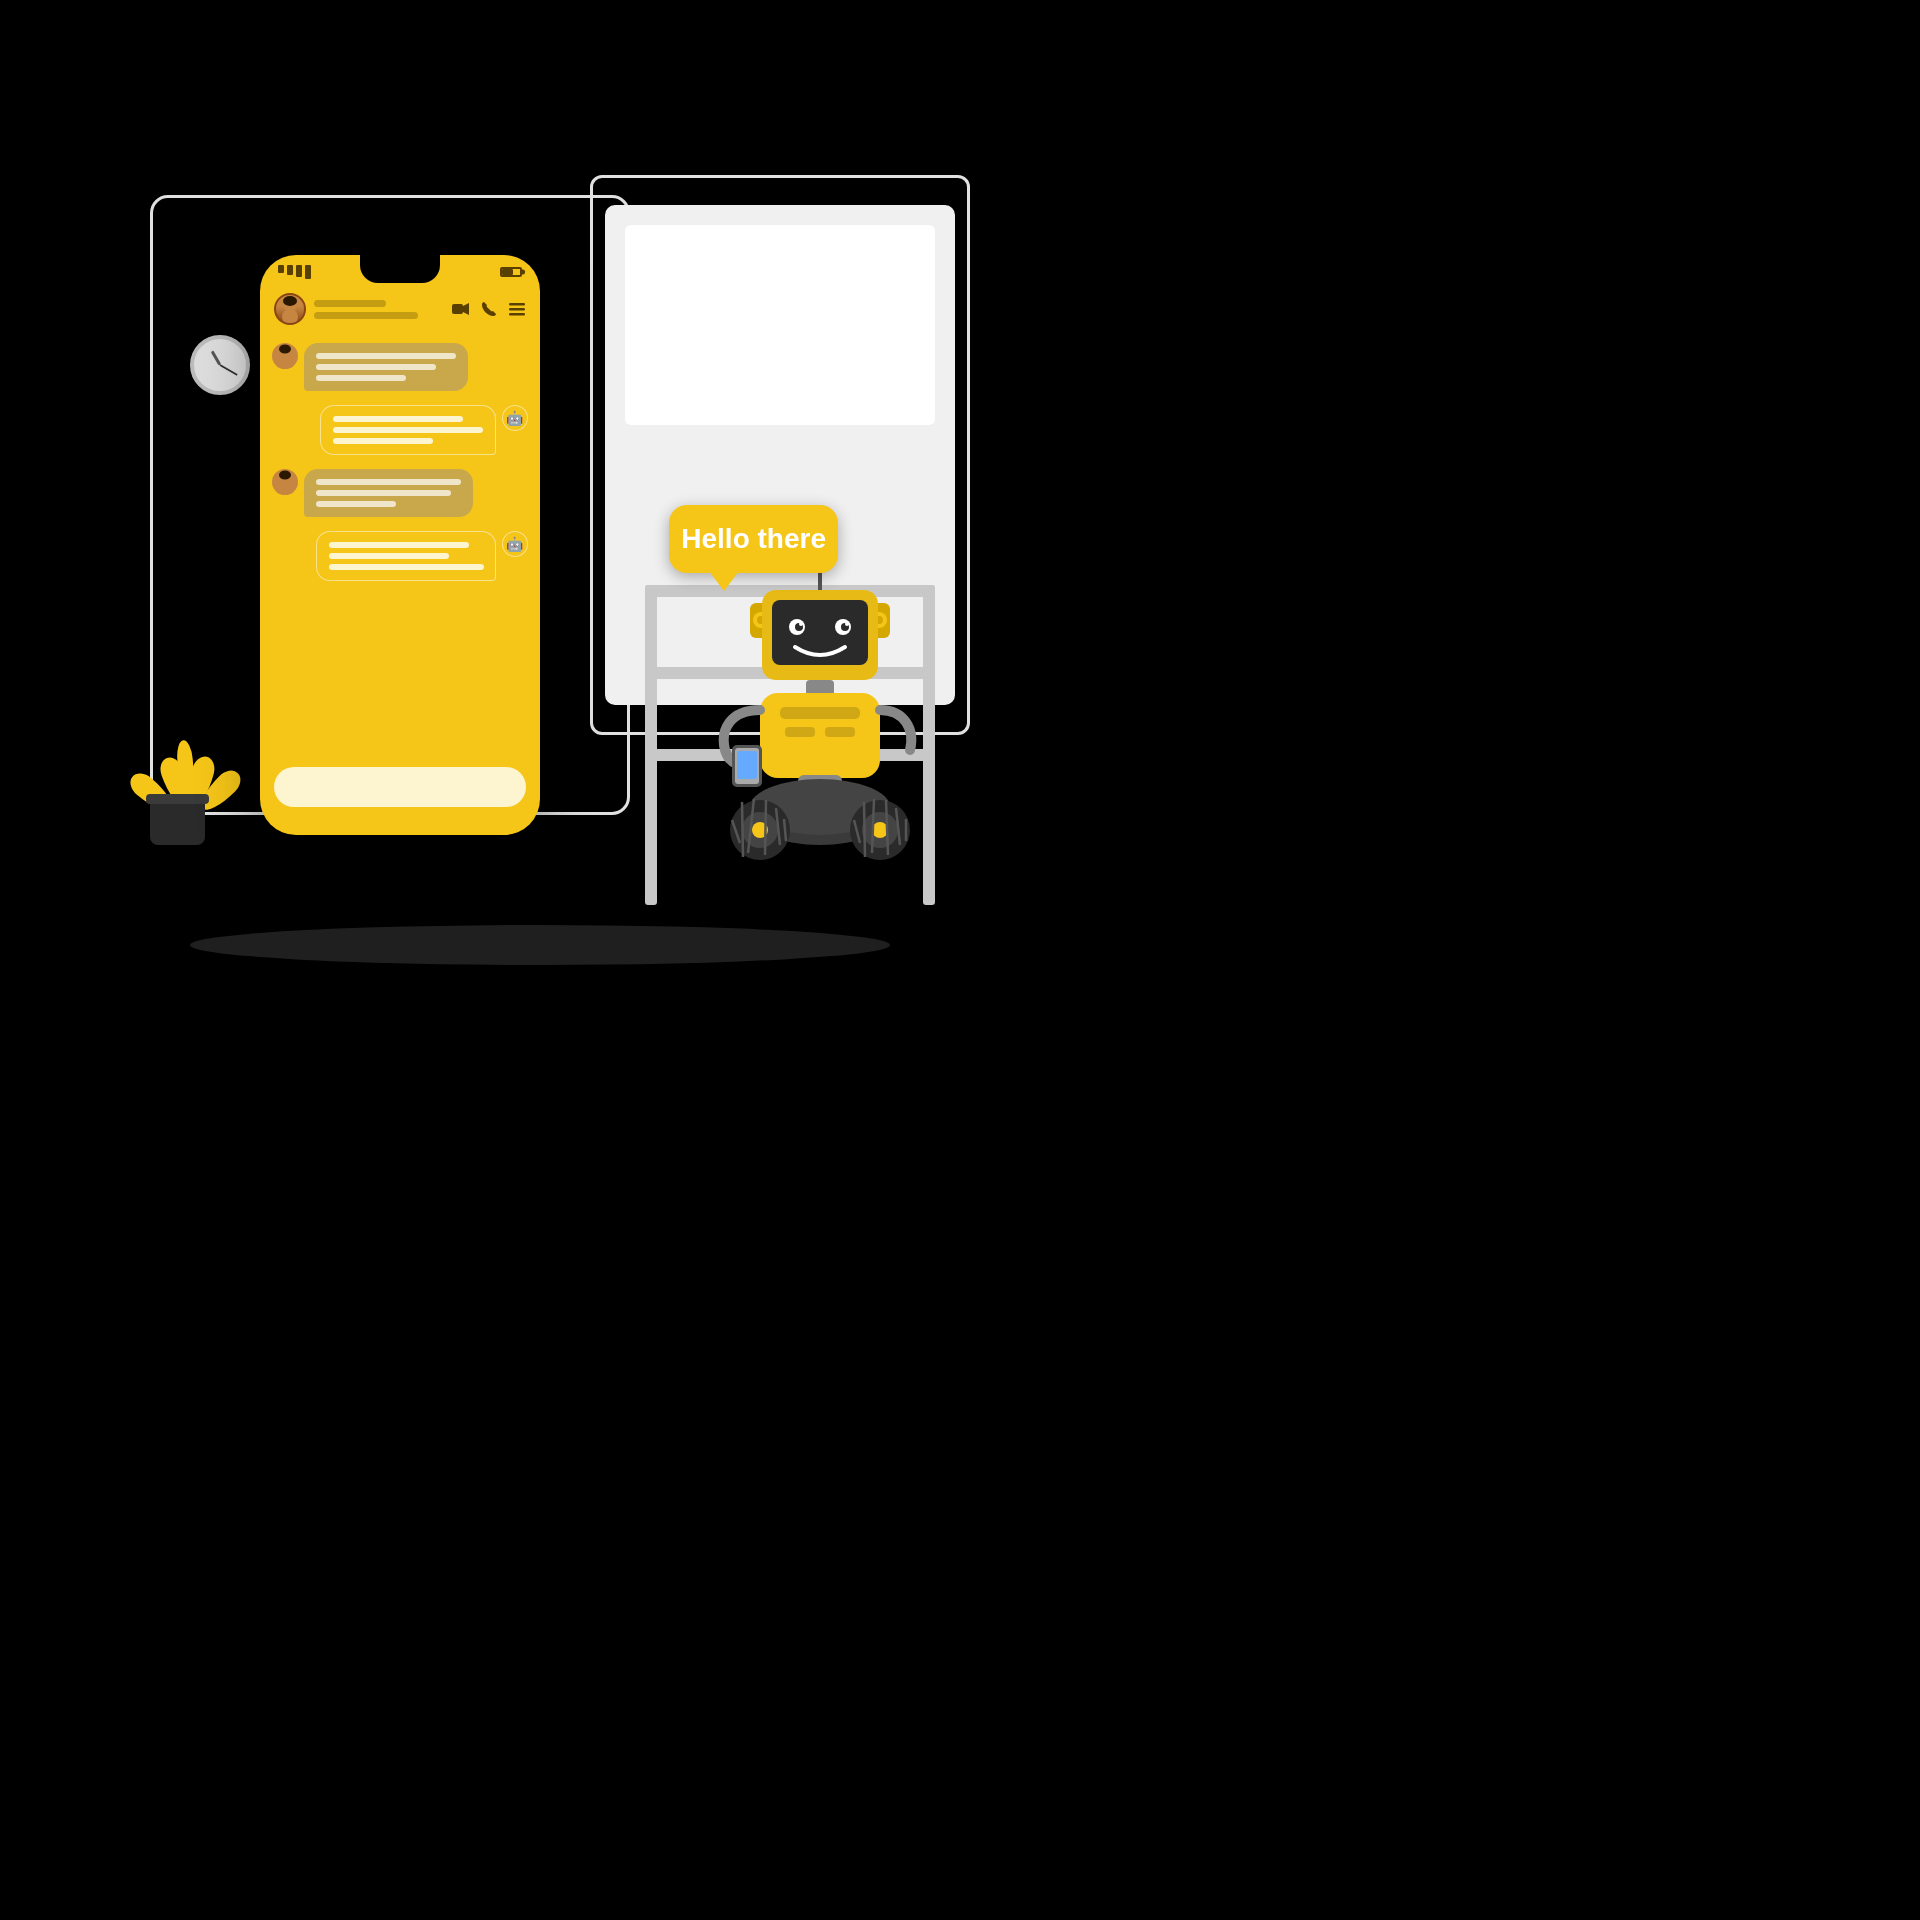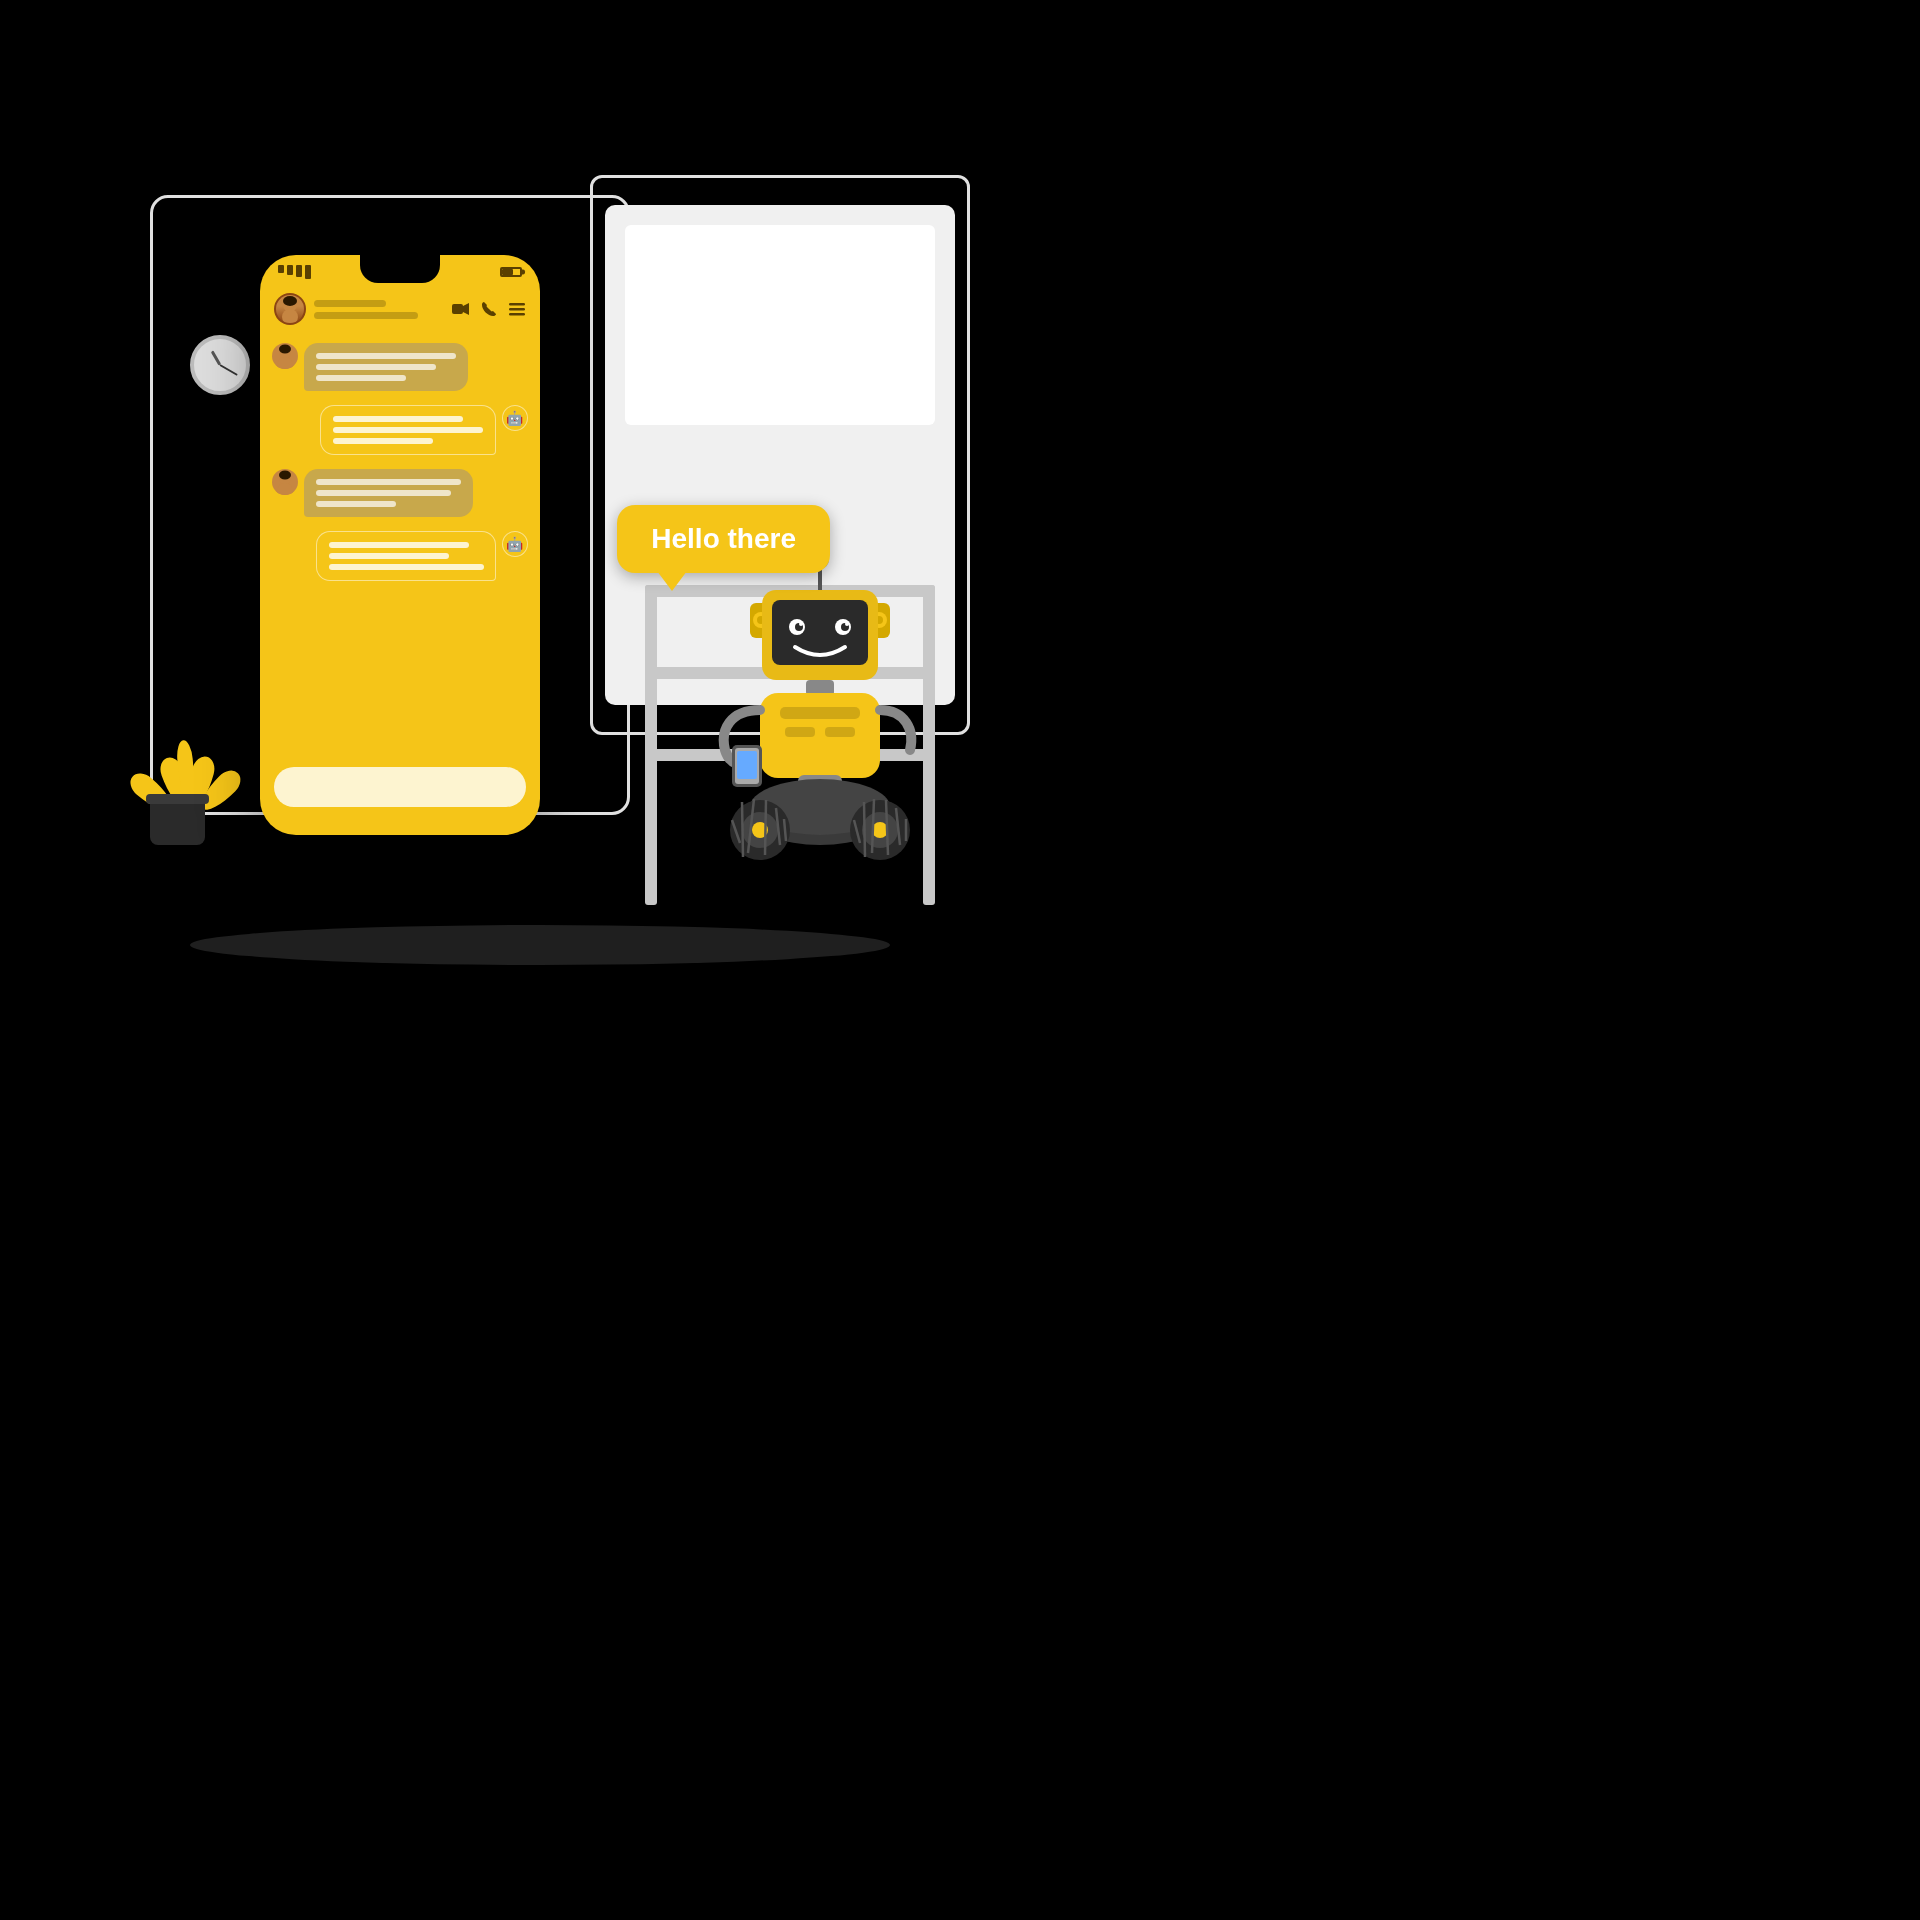--- a/index.html
+++ b/index.html
@@ -378,24 +378,24 @@
       bottom: 90px;
       right: 60px;
       width: 220px;
       height: 340px;
     }
 
     
     .speech-bubble {
       position: absolute;
       top: -30px;
-      right: 100px;
+      right: 92px;
       background: #F5C518;
       border-radius: 18px;
-      padding: 18px 34px;
+      padding: 18px 12px;
       font-size: 28px;
       font-weight: bold;
       color: #fff;
       white-space: nowrap;
       box-shadow: 0 4px 15px rgba(0,0,0,0.3);
       text-align: center;
     }
 
     .speech-bubble::after {
       content: '';

